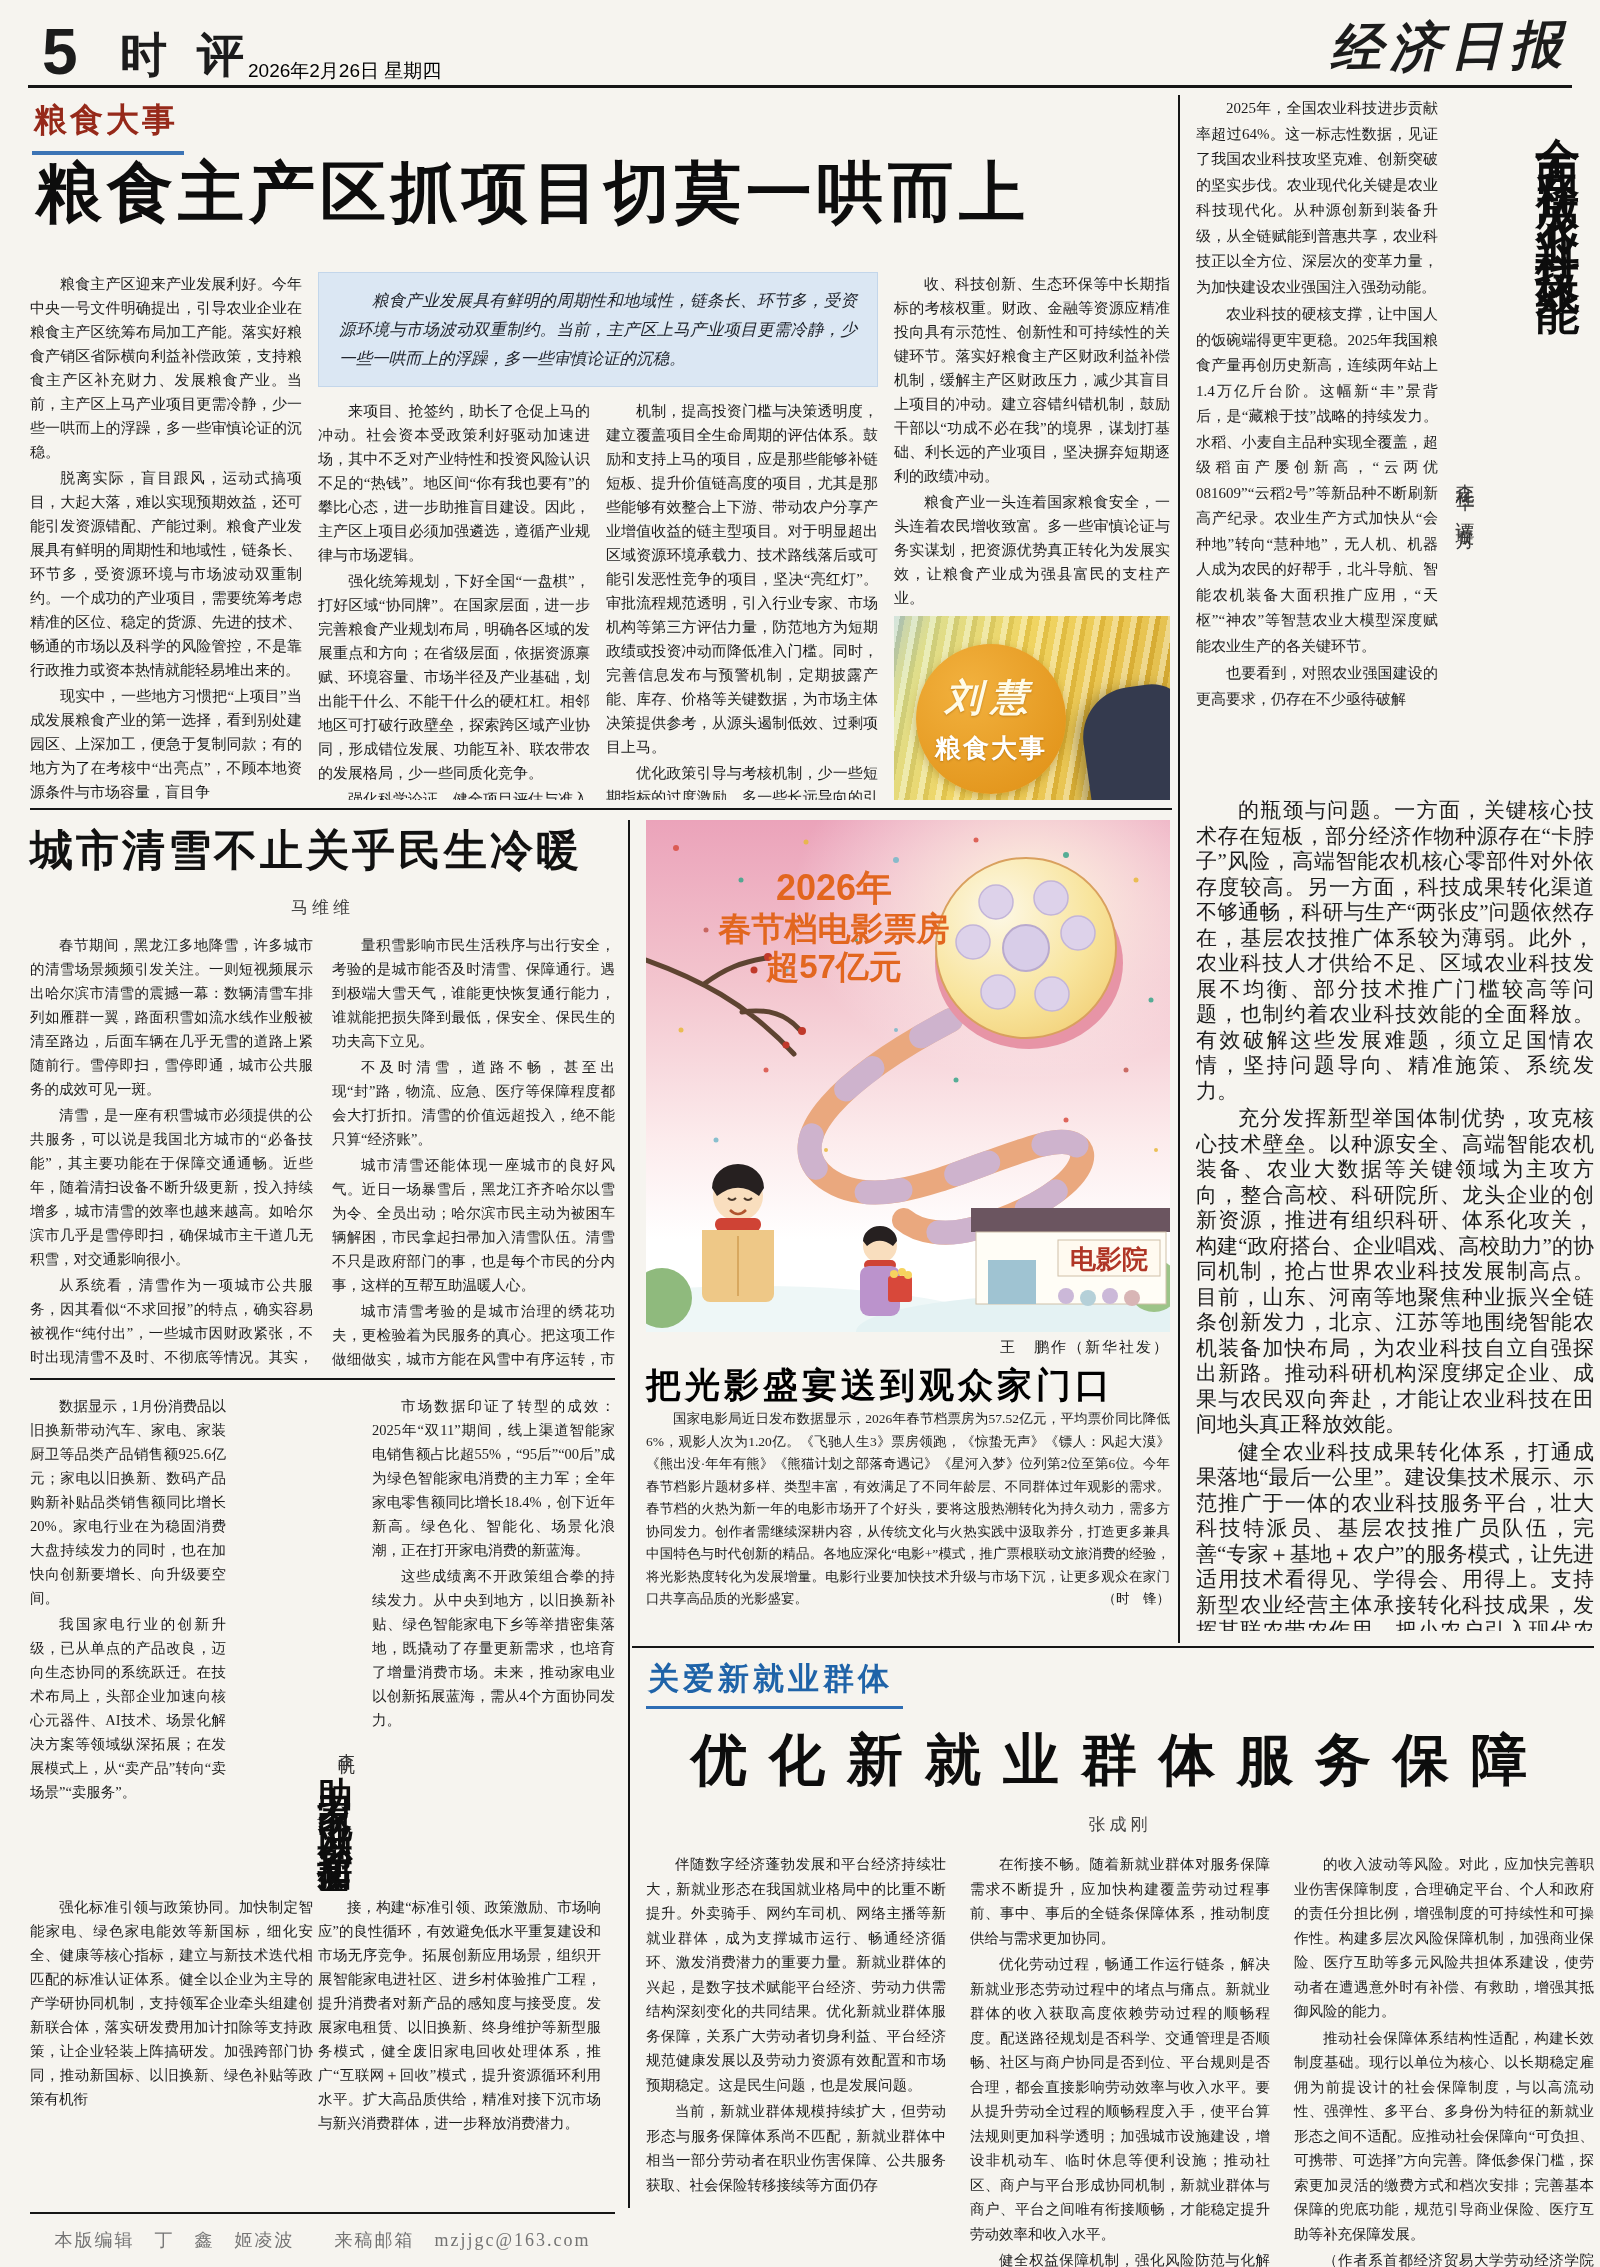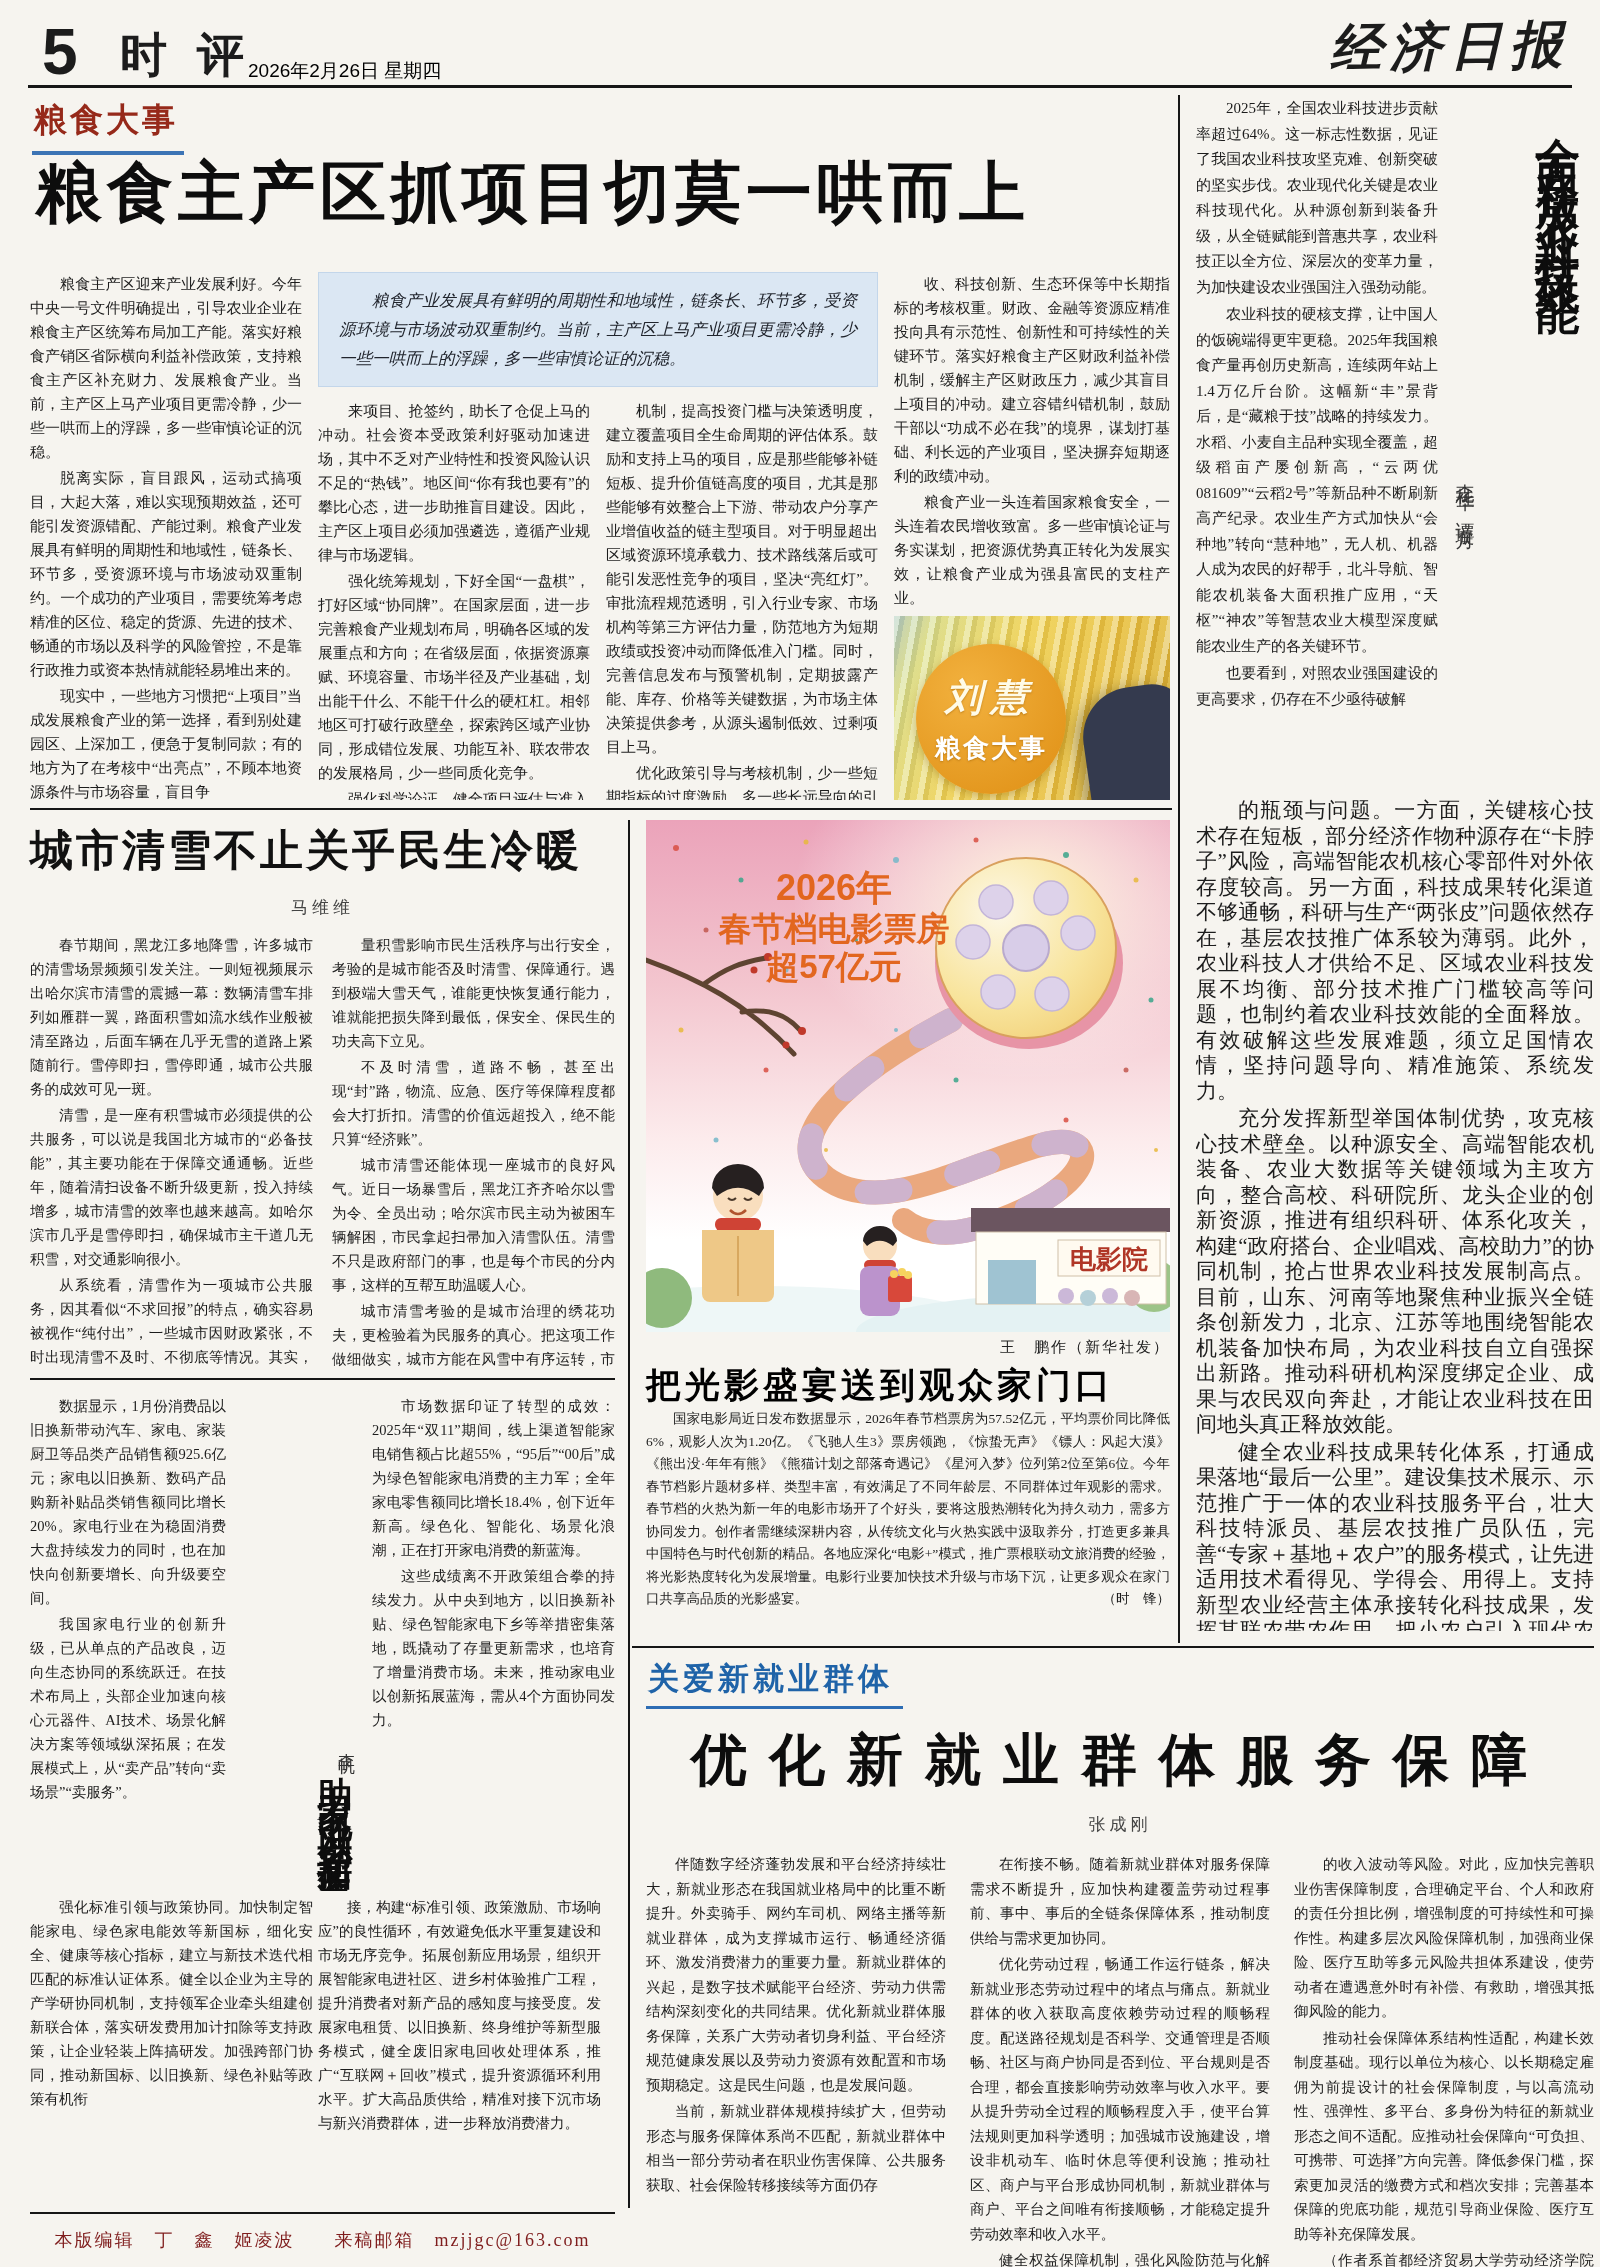--- a/index.html
+++ b/index.html
@@ -79,21 +79,21 @@
 
   
   .kicker-blue{font-family:"Liberation Sans","DejaVu Sans",sans-serif;font-weight:900;font-size:31px;color:#1f63a8;
       display:inline-block;border-bottom:3px solid #2e6db4;padding:0 10px 6px 2px;letter-spacing:4px;}
   .gig-headline{font-family:"Liberation Sans","DejaVu Sans",sans-serif;font-weight:900;font-size:56px;letter-spacing:22px;
       text-align:center;color:#0d0d0d;}
   .gig-body{display:flex;gap:24px;height:436px;overflow:hidden;}
   .gig-body .qcol{width:300px;flex:none;}
   .gig-body p.body{font-size:14.5px;line-height:24.5px;}
 
-  .footer-line{font-size:18px;letter-spacing:2px;text-align:center;color:#7f1d1d;}
+  .footer-line{font-size:18px;letter-spacing:2px;text-align:center;color:#737373;}
 </style>
 </head>
 <body>
 
 <div class="page">
 
   <div class="abs pageno" style="left:42px;top:20px;">5</div>
   <div class="abs section" style="left:120px;top:32px;">时评</div>
   <div class="abs date" style="left:248px;top:58px;">2026年2月26日  星期四</div>
   <div class="abs masthead" style="right:30px;top:12px;">经济日报</div>

